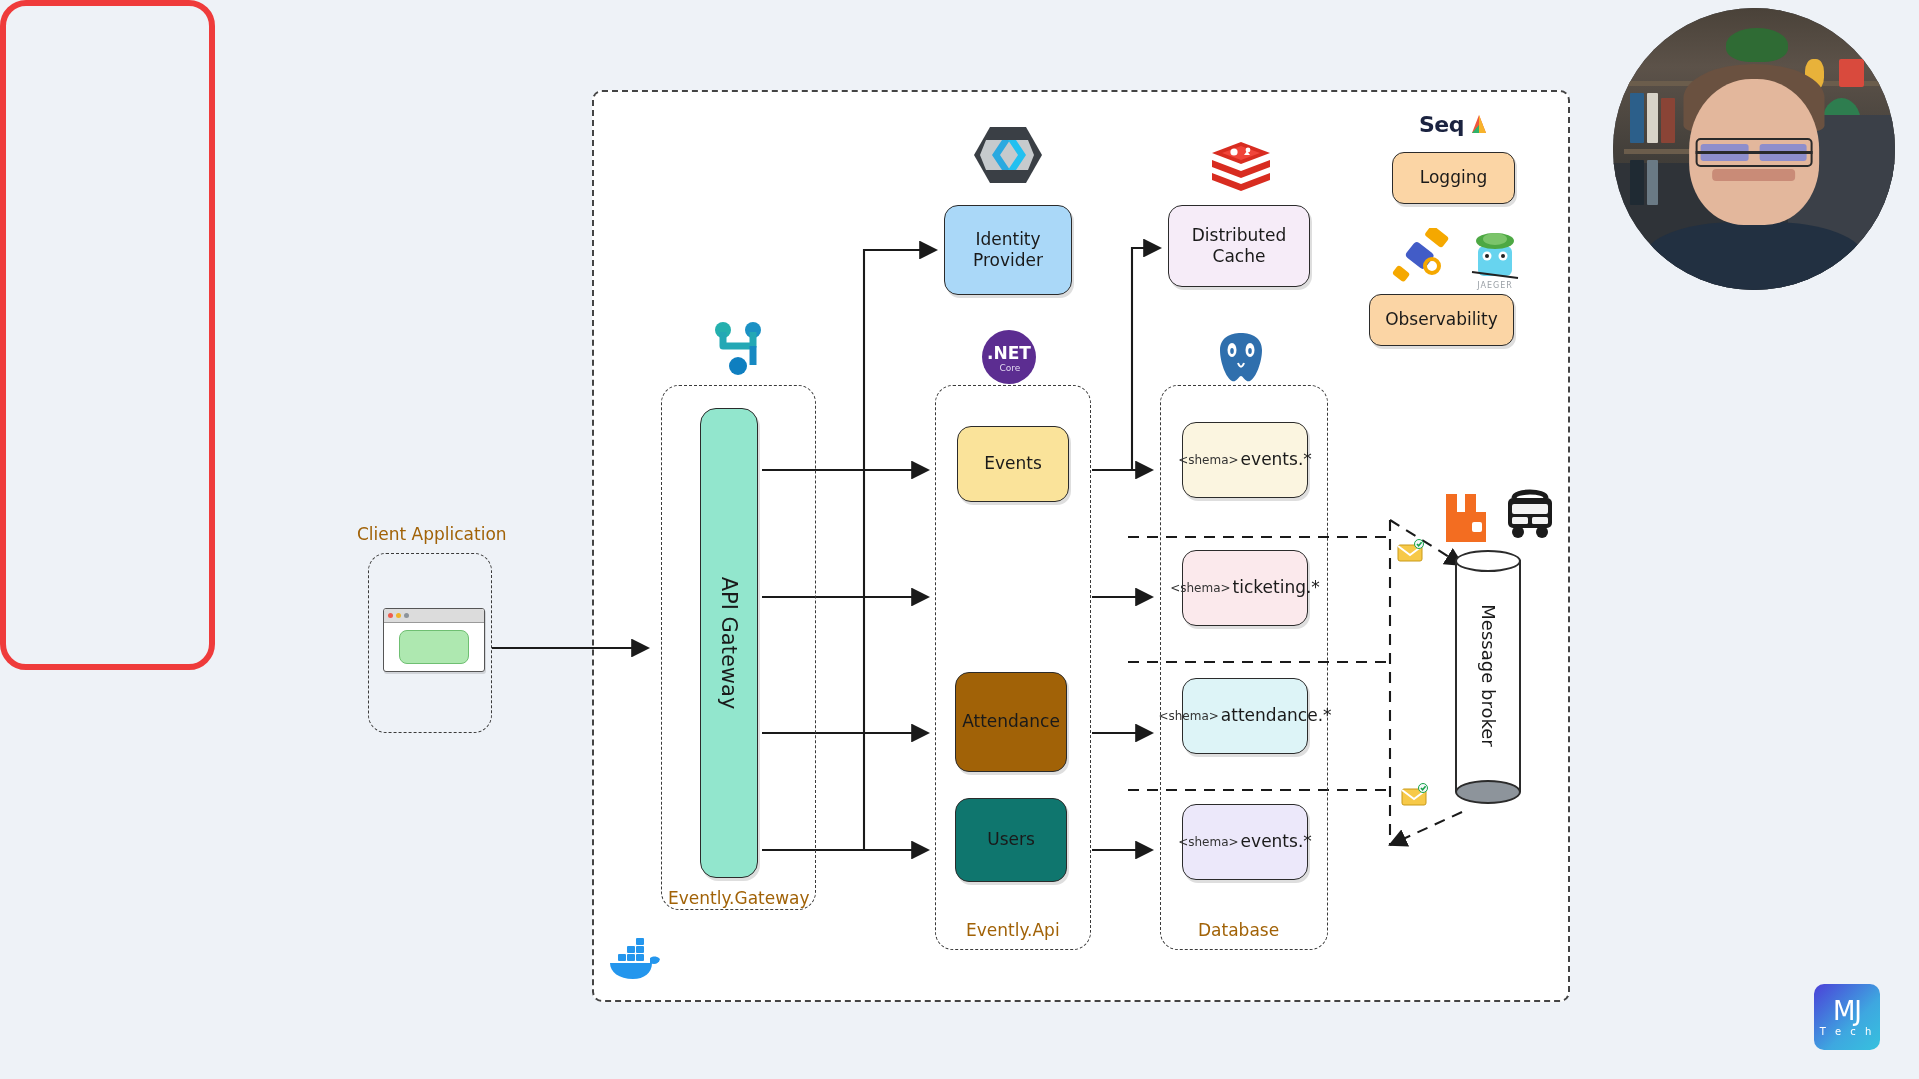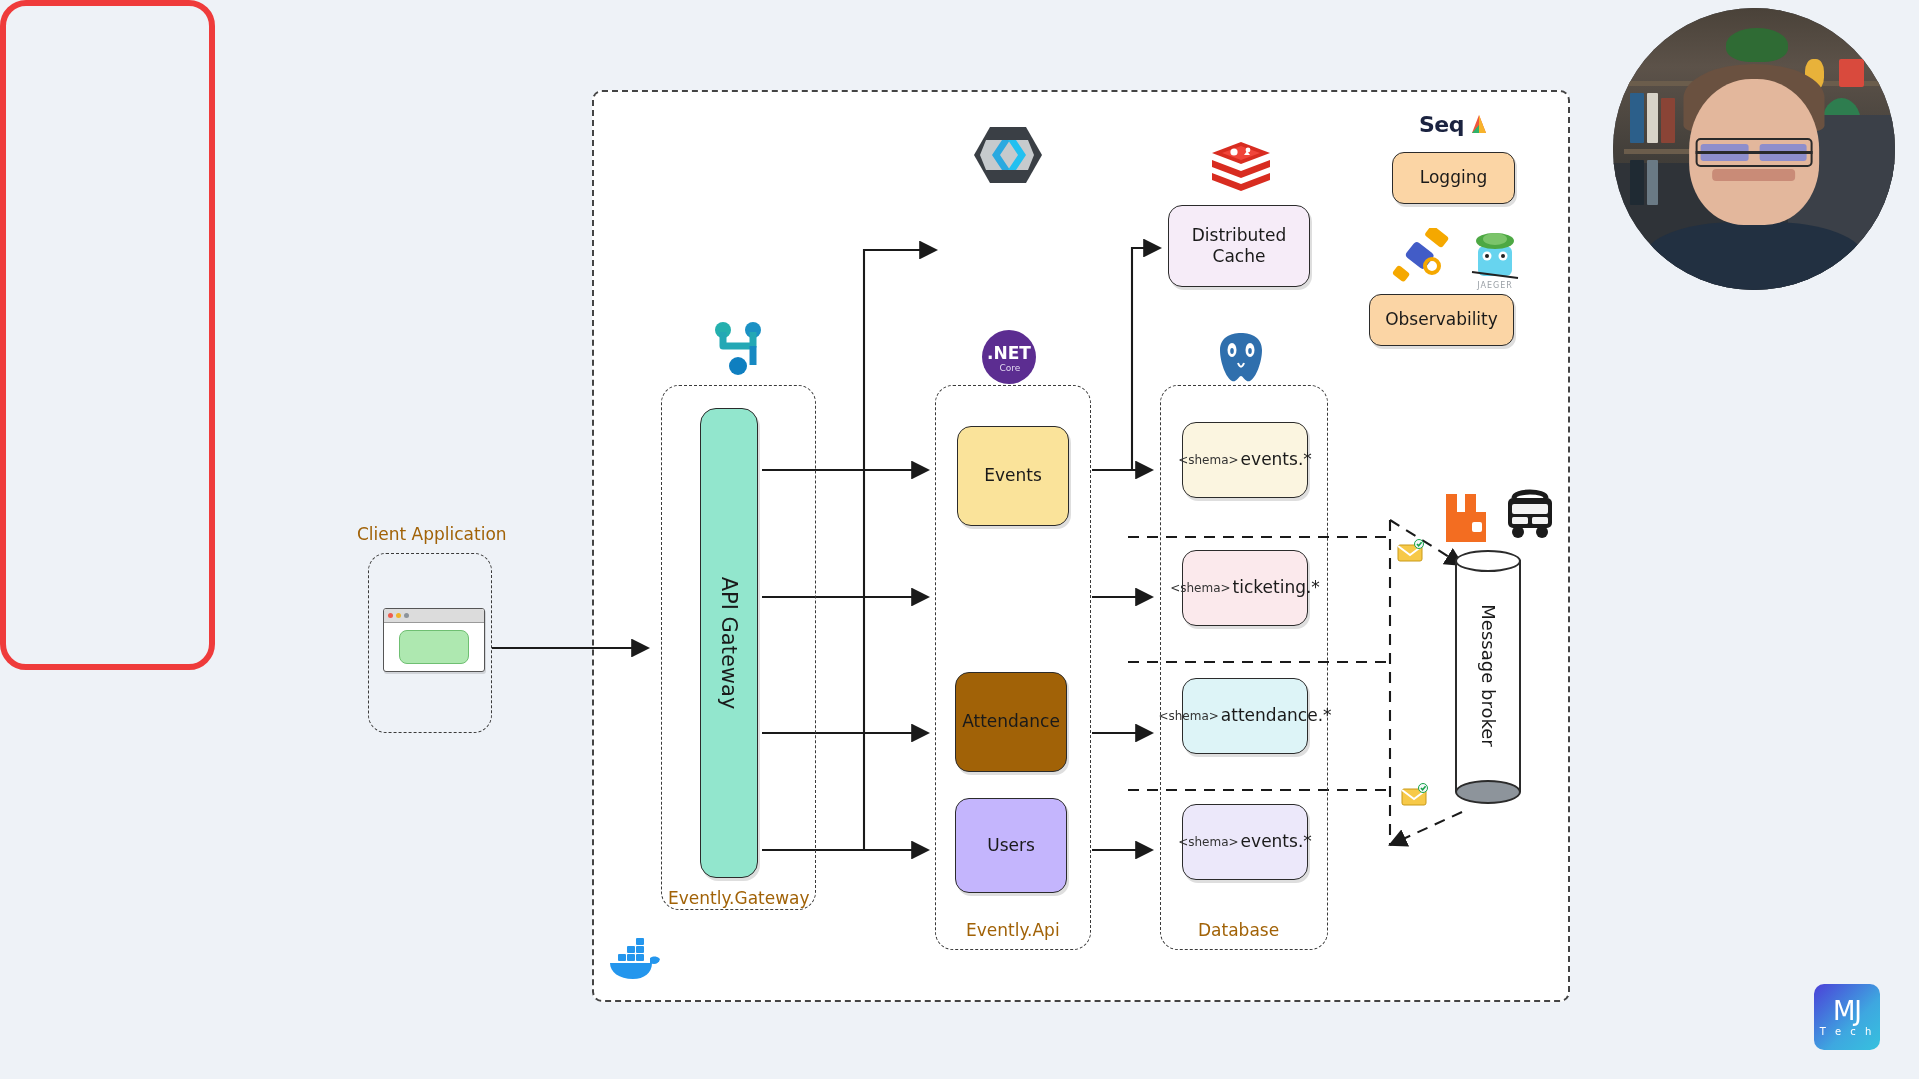--- a/index.html
+++ b/index.html
@@ -80,21 +80,21 @@
     display:flex;align-items:center;justify-content:center;
   }
   #gateway-text span{
     transform:rotate(90deg);white-space:nowrap;font-size:21px;color:#1a1a1a;
   }
   #gateway-caption{left:668px;top:888px;}
 
   
   #api-dash{left:935px;top:385px;width:156px;height:565px;}
   #api-caption{left:966px;top:920px;}
-  .svc{width:112px;height:100px;font-size:17px;}
+  .svc{width:112px;height:76px;font-size:17px;}
 
   
   #db-dash{left:1160px;top:385px;width:168px;height:565px;}
   #db-caption{left:1198px;top:920px;}
   .schema{
     width:126px;height:76px;flex-direction:row;font-size:17px;gap:2px;
     background-image:repeating-linear-gradient(45deg, rgba(0,0,0,.045) 0 2px, transparent 2px 7px);
   }
   .schema .tag{font-size:12px;color:#333;}
 
@@ -242,20 +242,24 @@
       <path d="M44,20 c6,-4 10,1 10,1 c-1,5 -6,6 -10,4 z"></path>
     </g>
   </svg>
 
   <svg class="icon" style="left:972px;top:124px;" width="72" height="62" viewBox="0 0 72 62">
     <polygon points="18,3 54,3 70,31 54,59 18,59 2,31" fill="#3a3f45"></polygon>
     <polygon points="14,16 56,16 62,31 56,46 14,46 8,31" fill="#d6d9dc" opacity=".9"></polygon>
     <path d="M30,16 L20,31 L30,46 L38,46 L28,31 L38,16 z" fill="#2aa9e0"></path>
     <path d="M44,16 L54,31 L44,46 L36,46 L46,31 L36,16 z" fill="#21c0f0"></path>
   </svg>
+  <div class="hbox" id="identity-box">
+    <div>Identity</div>
+    <div>Provider</div>
+  </div>
 
   <svg class="icon" style="left:1210px;top:140px;" width="62" height="54" viewBox="0 0 62 54">
     <g fill="#d82c20">
       <path d="M31,2 L60,13 L31,24 L2,13 z"></path>
       <path d="M2,20 L31,31 L60,20 L60,27 L31,38 L2,27 z"></path>
       <path d="M2,33 L31,44 L60,33 L60,40 L31,51 L2,40 z"></path>
     </g>
     <path d="M31,6 L50,13 L31,20 L12,13 z" fill="#f0453a"></path>
     <circle cx="24" cy="12" r="3.6" fill="#fff"></circle>
       <circle cx="38" cy="10" r="2.4" fill="#fff"></circle>
@@ -290,21 +294,21 @@
 
   <div class="dashbox" id="api-dash"></div>
   <div class="caption" id="api-caption">Evently.Api</div>
 
   <div class="hbox svc" style="left:957px;top:426px;background:#fae39a;">
     <span>Events</span>
   </div>
   <div class="hbox svc" style="left:955px;top:672px;background:#a16207;height:100px;">
     <span>Attendance</span>
   </div>
-  <div class="hbox svc" style="left:955px;top:798px;background:#c4b5fd;height:95px;">
+  <div class="hbox svc" style="left:955px;top:798px;background:#0f766e;height:84px;">
     <span>Users</span>
   </div>
 
   <div class="dashbox" id="db-dash"></div>
   <div class="caption" id="db-caption">Database</div>
 
   <div class="hbox schema" style="left:1182px;top:422px;background:#fbf5e0;">
     <span class="tag">&lt;shema&gt;</span>
     <span>events.*</span>
   </div>

